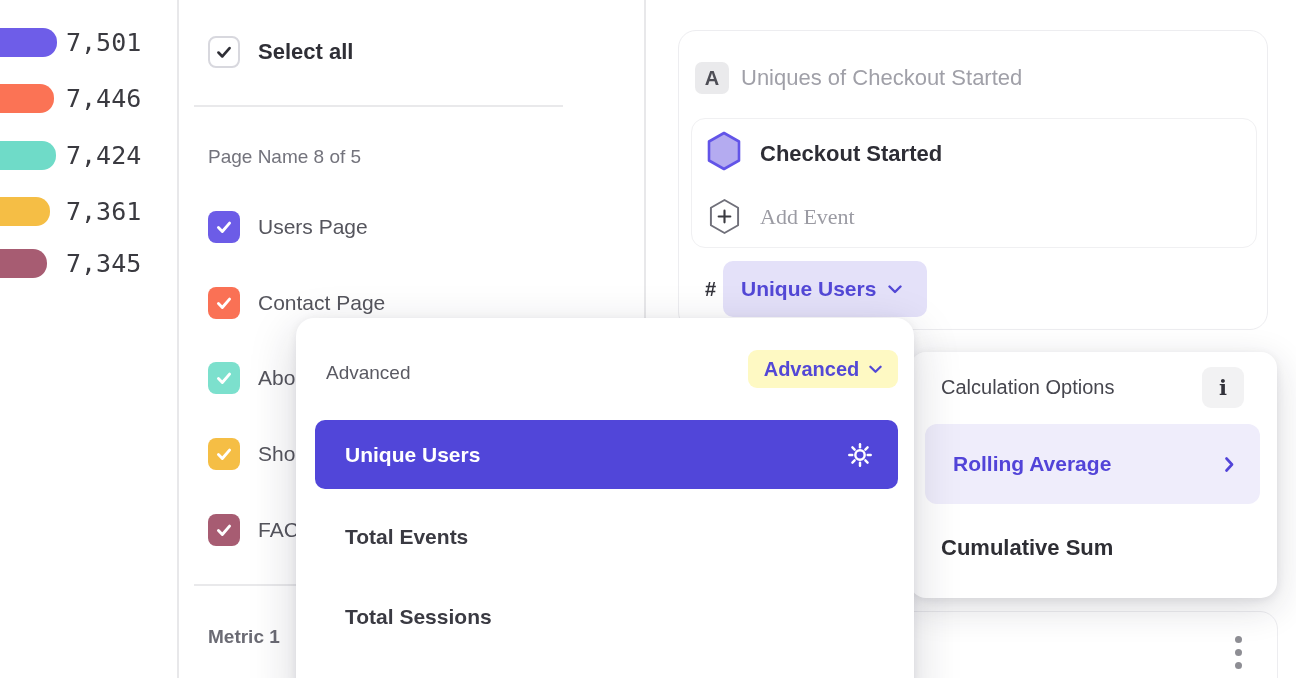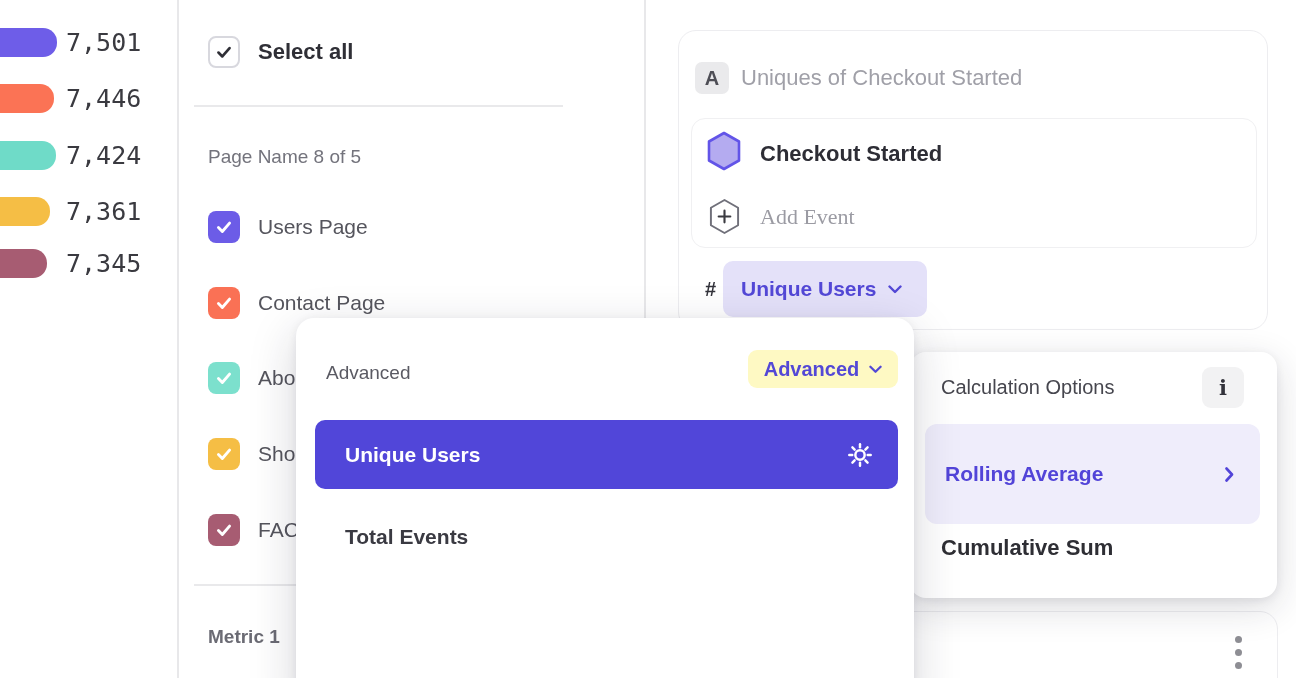--- a/index.html
+++ b/index.html
@@ -46,22 +46,22 @@
   .kebab{position:absolute;right:32px;top:24px;width:10px;cursor:pointer;}
   .kebab .dot{width:7px;height:7px;border-radius:50%;background:#8e8e94;margin-bottom:6px;}
 
   
   .calc-popup{position:absolute;left:910px;top:352px;width:367px;height:246px;background:#fff;border-radius:16px;
               box-shadow:0 10px 36px rgba(30,30,50,0.16), 0 2px 8px rgba(30,30,50,0.08);z-index:20;}
   .calc-title{position:absolute;left:31px;top:15px;height:40px;line-height:40px;font-size:20px;font-weight:500;color:#46464e;white-space:nowrap;}
   .info-btn{position:absolute;right:33px;top:15px;width:42px;height:41px;background:#f2f2f3;border-radius:9px;
             display:flex;align-items:center;justify-content:center;cursor:pointer;
             font-family:"DejaVu Serif",serif;font-size:21px;font-weight:700;color:#33333b;}
-  .calc-row-hl{position:absolute;left:15px;top:72px;width:335px;height:100px;border-radius:12px;background:#efedfb;
-               display:flex;align-items:center;padding:0 26px 0 20px;box-sizing:border-box;cursor:pointer;}
+  .calc-row-hl{position:absolute;left:15px;top:72px;width:335px;height:80px;border-radius:12px;background:#efedfb;
+               display:flex;align-items:center;padding:0 26px 0 28px;box-sizing:border-box;cursor:pointer;}
   .calc-row-hl .lbl{flex:1;font-size:21px;font-weight:700;color:#5244d8;}
   .calc-plain-lbl{position:absolute;left:31px;top:172px;height:48px;line-height:48px;font-size:22px;font-weight:700;color:#2e2e34;white-space:nowrap;cursor:pointer;}
 
   
   .measuring-popup{position:absolute;left:296px;top:318px;width:618px;height:392px;background:#fff;border-radius:18px;
                    box-shadow:0 14px 48px rgba(30,30,50,0.18), 0 2px 10px rgba(30,30,50,0.08);z-index:30;}
   .measuring-title{position:absolute;left:30px;top:44px;font-size:19px;font-weight:500;color:#5a5a63;}
   .advanced-pill{position:absolute;left:452px;top:32px;width:150px;height:38px;border-radius:9px;background:#fef9c3;
                  display:flex;align-items:center;justify-content:center;cursor:pointer;}
   .advanced-pill .lbl{font-size:20px;font-weight:600;color:#5348d6;}
@@ -222,15 +222,16 @@
         <line x1="2.8" y1="12" x2="5.4" y2="12" stroke="#ffffff" stroke-width="2.1" stroke-linecap="round"></line>
         <line x1="18.6" y1="12" x2="21.2" y2="12" stroke="#ffffff" stroke-width="2.1" stroke-linecap="round"></line>
         <line x1="5.5" y1="5.5" x2="7.4" y2="7.4" stroke="#ffffff" stroke-width="2.1" stroke-linecap="round"></line>
         <line x1="18.5" y1="5.5" x2="16.6" y2="7.4" stroke="#ffffff" stroke-width="2.1" stroke-linecap="round"></line>
         <line x1="5.5" y1="18.5" x2="7.4" y2="16.6" stroke="#ffffff" stroke-width="2.1" stroke-linecap="round"></line>
         <line x1="18.5" y1="18.5" x2="16.6" y2="16.6" stroke="#ffffff" stroke-width="2.1" stroke-linecap="round"></line>
       </svg>
     </div>
 
     <span class="menu-item" style="top:186px">Total Events</span>
+    <span class="menu-item" style="top:266px">Total Sessions</span>
   </div>
 
 </div>
 
 </body></html>

